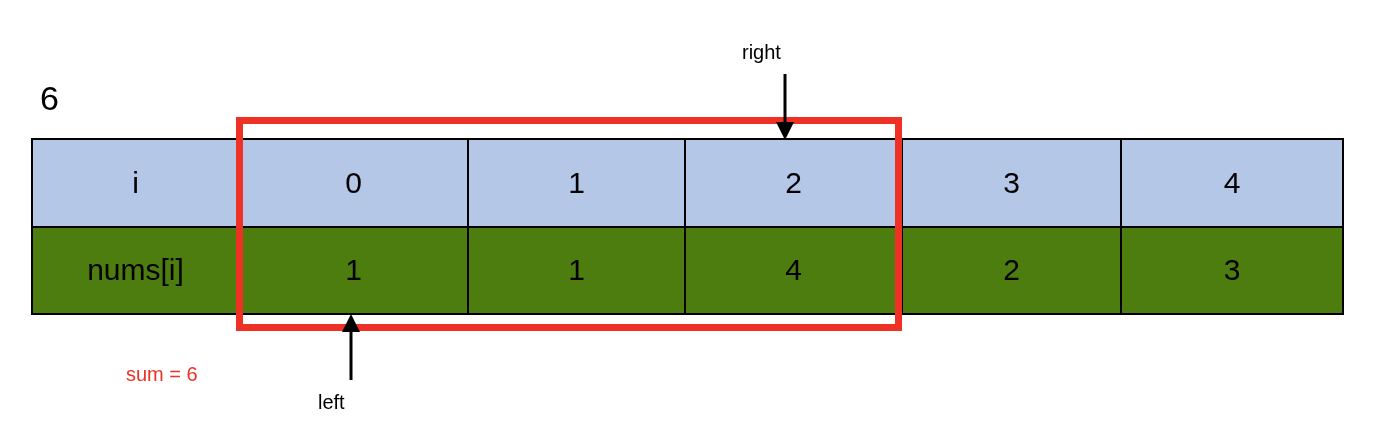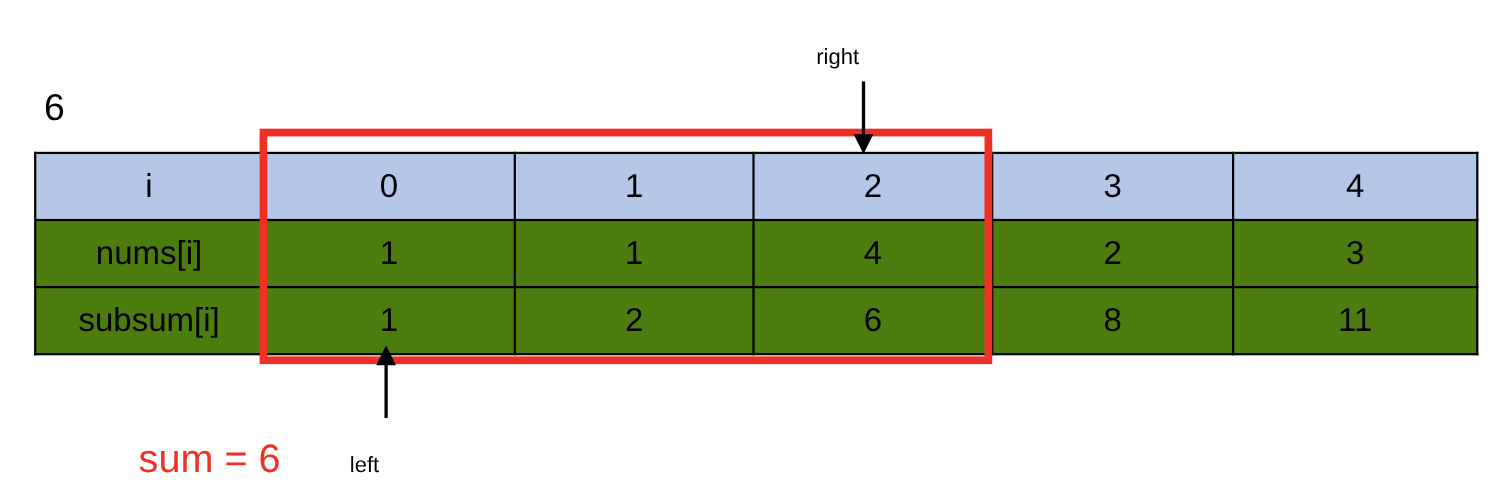--- a/index.html
+++ b/index.html
@@ -86,31 +86,30 @@
 
   
   .ann-text {
     position: absolute;
     font-size: 20px;
     line-height: 38px;
     white-space: nowrap;
     color: #000000;
   }
   .ann-text.right-lbl { left: 742px; top: 33px; }
-  .ann-text.left-lbl  { left: 318px; top: 404px; }
+  .ann-text.left-lbl  { left: 318px; top: 383px; }
 
   .sum-label {
     position: absolute;
     left: 126px;
     top: 355px;
-    font-size: 36px;
+    font-size: 20px;
     line-height: 38px;
     color: #EE3124;
     white-space: nowrap;
-    margin-top: 43px;
   }
 
   .arrow-svg {
     position: absolute;
     overflow: visible;
   }
   .arrow-svg.right-arrow { left: 770px; top: 74px; }
   .arrow-svg.left-arrow  { left: 336px; top: 312px; }
 </style>
 </head>
@@ -132,28 +131,20 @@
         <td class="c4">4</td>
       </tr>
       <tr>
         <td class="rowhead">nums[i]</td>
         <td class="c0">1</td>
         <td class="c1">1</td>
         <td class="c2">4</td>
         <td class="c3">2</td>
         <td class="c4">3</td>
       </tr>
-      <tr>
-        <td class="rowhead">subsum[i]</td>
-        <td class="c0">1</td>
-        <td class="c1">2</td>
-        <td class="c2">6</td>
-        <td class="c3">8</td>
-        <td class="c4">11</td>
-      </tr>
     </tbody>
       </table>
   </div>
 
   <div class="window-box"></div>
 
   <div class="ann-text right-lbl">right</div>
 
   <svg class="arrow-svg right-arrow" width="30" height="70" viewBox="0 0 30 70">
     <line x1="15" y1="0" x2="15" y2="52" stroke="#000000" stroke-width="3"></line>

